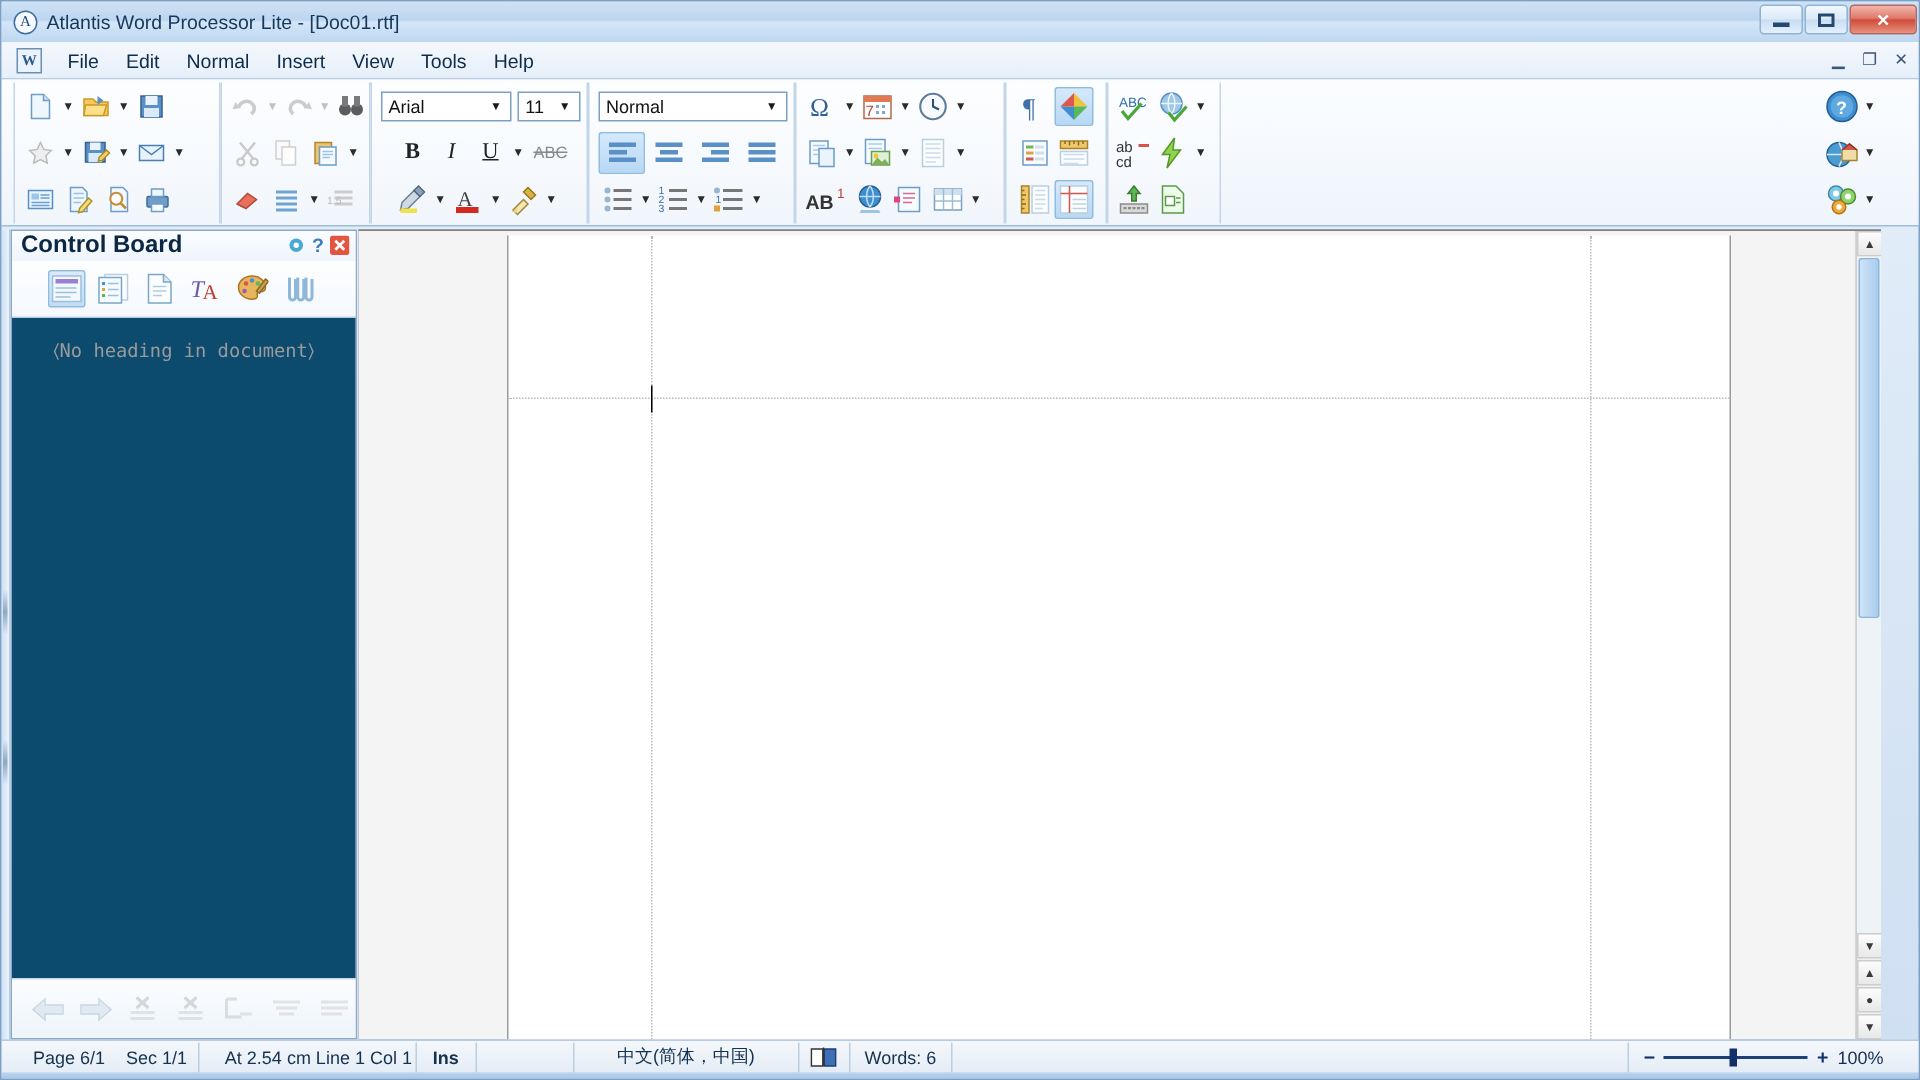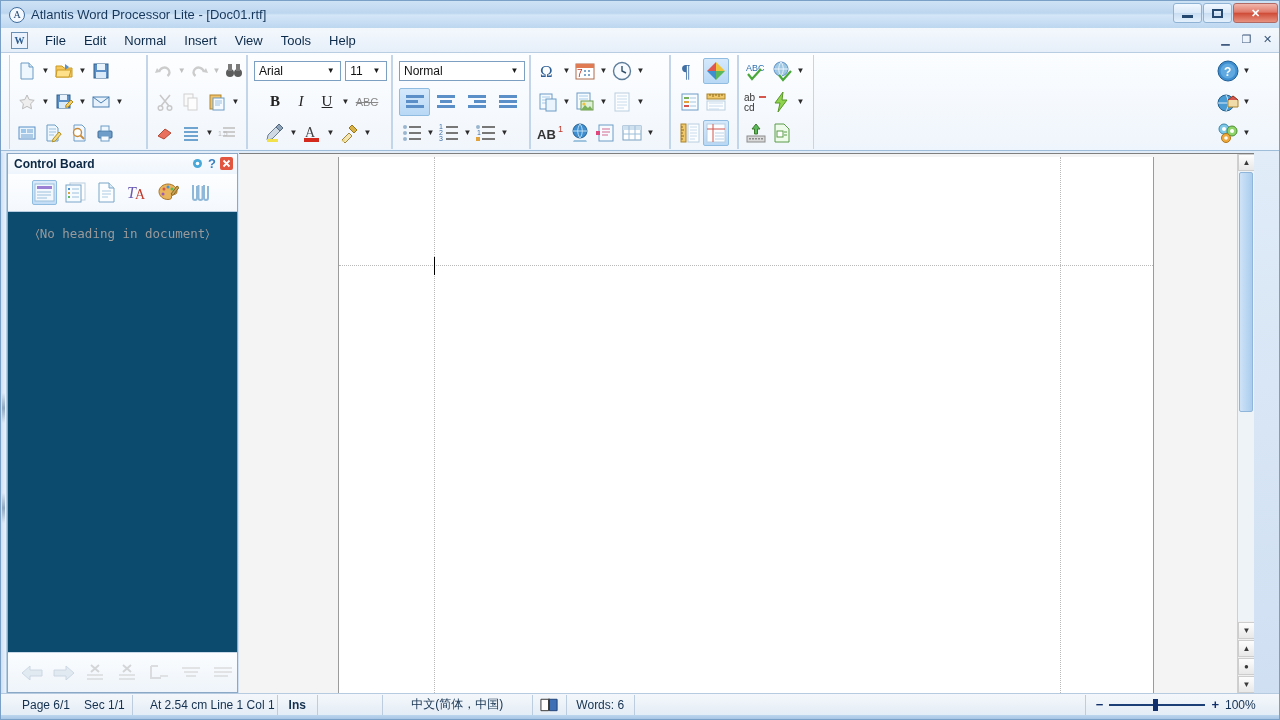--- a/index.html
+++ b/index.html
@@ -116,21 +116,21 @@
   
   .leftpanel {
     position: absolute; left: 6px; top: 152px; width: 231px; height: 540px;
     background: #ffffff; border: 1px solid #8ba9c6;
   }
   .cb-header {
     height: 20px; display: flex; align-items: center;
     background: linear-gradient(180deg,#fbfdff,#eef5fc);
     padding-left: 6px; position: relative;
   }
-  .cb-title { font-size: 12px; font-weight: bold; color: #0b2744; }
+  .cb-title { font-size: 16px; font-weight: bold; color: #0b2744; }
   .cb-hdr-icons { position: absolute; right: 4px; top: 2px; display: flex; align-items: center; gap: 4px; }
   .cb-toolbar {
     height: 38px; display: flex; align-items: center; gap: 6px;
     padding-left: 24px;
     background: linear-gradient(180deg,#fdfeff,#f4f8fd);
     border-bottom: 1px solid #b9cde2;
   }
   .cb-ic { width: 25px; height: 25px; display: flex; align-items:center; justify-content:center;
            border: 1px solid transparent; border-radius: 2px; }
   .cb-ic.active { border-color:#8fbce0; background: linear-gradient(180deg,#dceafa,#c3ddf6); }

